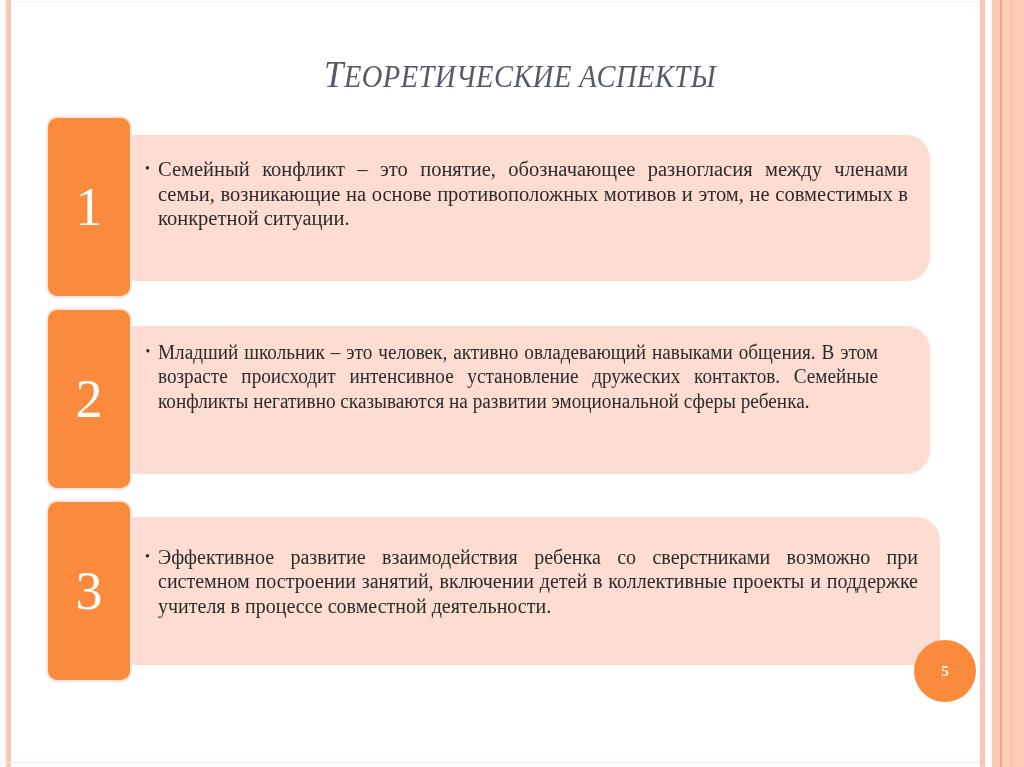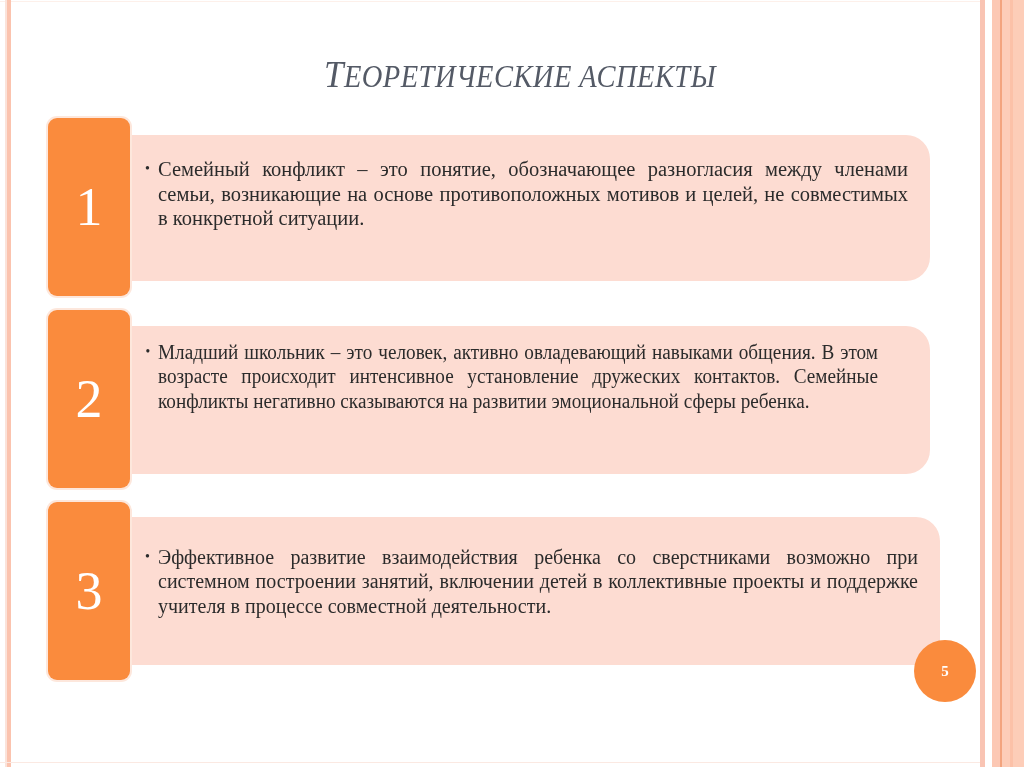--- a/index.html
+++ b/index.html
@@ -69,21 +69,21 @@
   <div class="rb4"></div>
   <div class="rb6"></div>
 </div>
 
 <div class="title">
   <span class="big">Т</span><span>ЕОРЕТИЧЕСКИЕ АСПЕКТЫ</span>
 </div>
 
 <div class="text-box" style="top:135px; width:800px; height:146px; padding-top:22px;">
   <p style="margin-left:0;">
-    <span class="bullet">•</span><span>Семейный конфликт – это понятие, обозначающее разногласия между членами семьи, возникающие на основе противоположных мотивов и целей, не совместимых в конкретной ситуации.</span>
+    <span class="bullet">•</span><span>Семейный конфликт – это понятие, обозначающее разногласия между членами семьи, возникающие на основе противоположных мотивов и этом, не совместимых в конкретной ситуации.</span>
   </p>
 </div>
 <div class="num-box" style="top:118px; height:178px;">
   <span>1</span>
 </div>
 
 <div class="text-box" style="top:326px; width:800px; height:148px; padding-top:14px;">
   <p style="font-size:20px; line-height:24.4px; font-family:'Liberation Serif', serif; transform:scaleX(0.96); transform-origin:left;">
     <span class="bullet">•</span><span>Младший школьник – это человек, активно овладевающий навыками общения. В этом возрасте происходит интенсивное установление дружеских контактов. Семейные конфликты негативно сказываются на развитии эмоциональной сферы ребенка.</span>
   </p>

